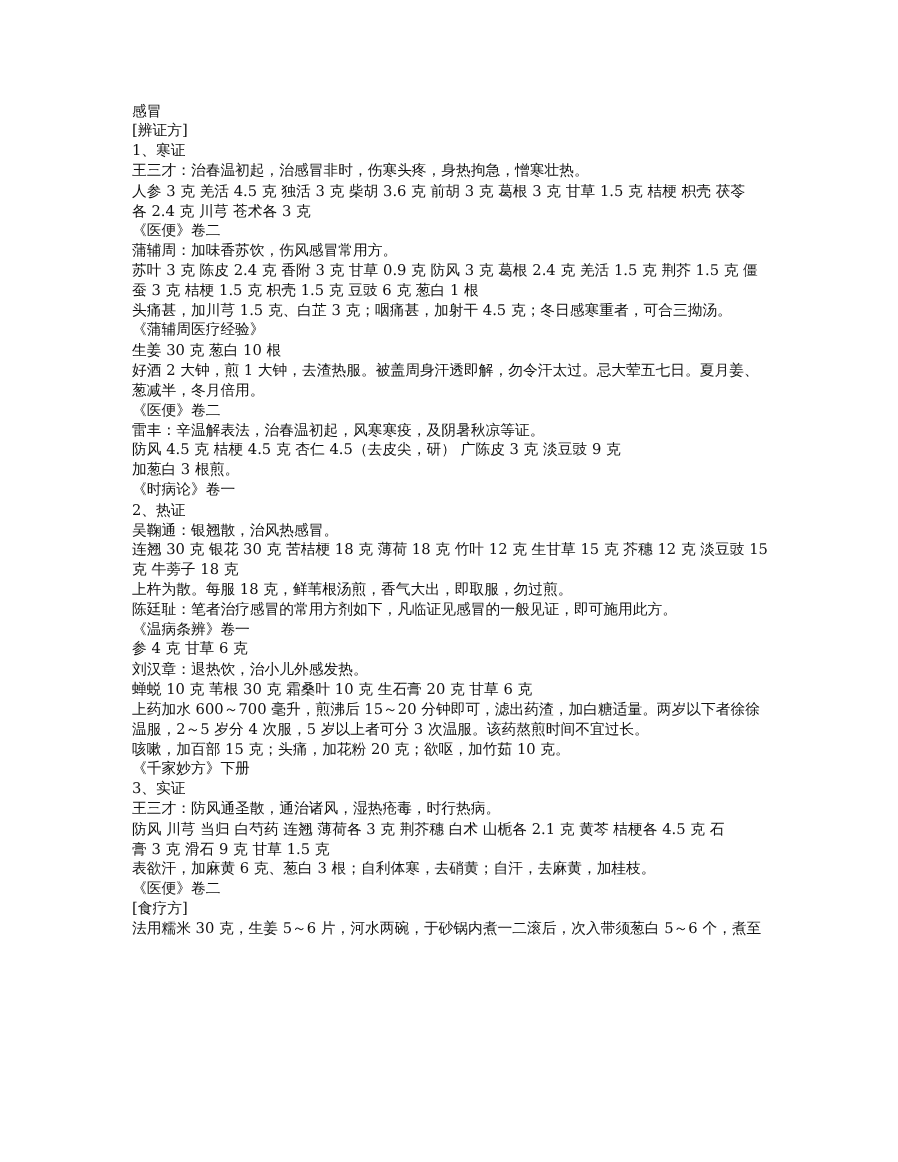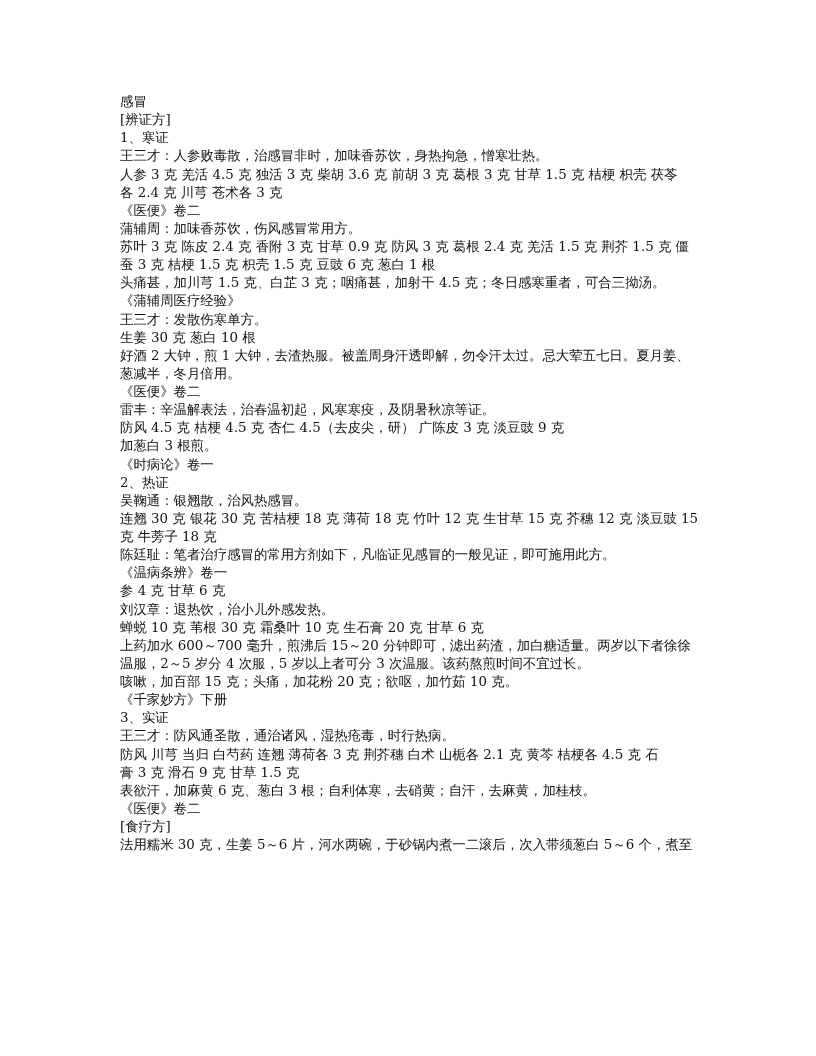--- a/index.html
+++ b/index.html
@@ -16,42 +16,42 @@
     }
     .line { white-space: nowrap; height: 18.13px; }
   </style>
 </head>
 <body>
 
 <div class="page">
   <div class="line">感冒</div>
   <div class="line">[辨证方]</div>
   <div class="line">1、寒证</div>
-  <div class="line">王三才：人参败毒散，治感冒非时，加味香苏饮，身热拘急，憎寒壮热。</div>
+  <div class="line">王三才：治春温初起，治感冒非时，伤寒头疼，身热拘急，憎寒壮热。</div>
   <div class="line">人参 3 克 羌活 4.5 克 独活 3 克 柴胡 3.6 克 前胡 3 克 葛根 3 克 甘草 1.5 克 桔梗 枳壳 茯苓</div>
   <div class="line">各 2.4 克 川芎 苍术各 3 克</div>
   <div class="line">《医便》卷二</div>
   <div class="line">蒲辅周：加味香苏饮，伤风感冒常用方。</div>
   <div class="line">苏叶 3 克 陈皮 2.4 克 香附 3 克 甘草 0.9 克 防风 3 克 葛根 2.4 克 羌活 1.5 克 荆芥 1.5 克 僵</div>
   <div class="line">蚕 3 克 桔梗 1.5 克 枳壳 1.5 克 豆豉 6 克 葱白 1 根</div>
   <div class="line">头痛甚，加川芎 1.5 克、白芷 3 克；咽痛甚，加射干 4.5 克；冬日感寒重者，可合三拗汤。</div>
   <div class="line">《蒲辅周医疗经验》</div>
-  <div class="line">王三才：发散伤寒单方。</div>
   <div class="line">生姜 30 克 葱白 10 根</div>
   <div class="line">好酒 2 大钟，煎 1 大钟，去渣热服。被盖周身汗透即解，勿令汗太过。忌大荤五七日。夏月姜、</div>
   <div class="line">葱减半，冬月倍用。</div>
   <div class="line">《医便》卷二</div>
   <div class="line">雷丰：辛温解表法，治春温初起，风寒寒疫，及阴暑秋凉等证。</div>
   <div class="line">防风 4.5 克 桔梗 4.5 克 杏仁 4.5（去皮尖，研） 广陈皮 3 克 淡豆豉 9 克</div>
   <div class="line">加葱白 3 根煎。</div>
   <div class="line">《时病论》卷一</div>
   <div class="line">2、热证</div>
   <div class="line">吴鞠通：银翘散，治风热感冒。</div>
   <div class="line">连翘 30 克 银花 30 克 苦桔梗 18 克 薄荷 18 克 竹叶 12 克 生甘草 15 克 芥穗 12 克 淡豆豉 15</div>
   <div class="line">克 牛蒡子 18 克</div>
+  <div class="line">上杵为散。每服 18 克，鲜苇根汤煎，香气大出，即取服，勿过煎。</div>
   <div class="line">陈廷耻：笔者治疗感冒的常用方剂如下，凡临证见感冒的一般见证，即可施用此方。</div>
   <div class="line">《温病条辨》卷一</div>
   <div class="line">参 4 克 甘草 6 克</div>
   <div class="line">刘汉章：退热饮，治小儿外感发热。</div>
   <div class="line">蝉蜕 10 克 苇根 30 克 霜桑叶 10 克 生石膏 20 克 甘草 6 克</div>
   <div class="line">上药加水 600～700 毫升，煎沸后 15～20 分钟即可，滤出药渣，加白糖适量。两岁以下者徐徐</div>
   <div class="line">温服，2～5 岁分 4 次服，5 岁以上者可分 3 次温服。该药熬煎时间不宜过长。</div>
   <div class="line">咳嗽，加百部 15 克；头痛，加花粉 20 克；欲呕，加竹茹 10 克。</div>
   <div class="line">《千家妙方》下册</div>
   <div class="line">3、实证</div>

